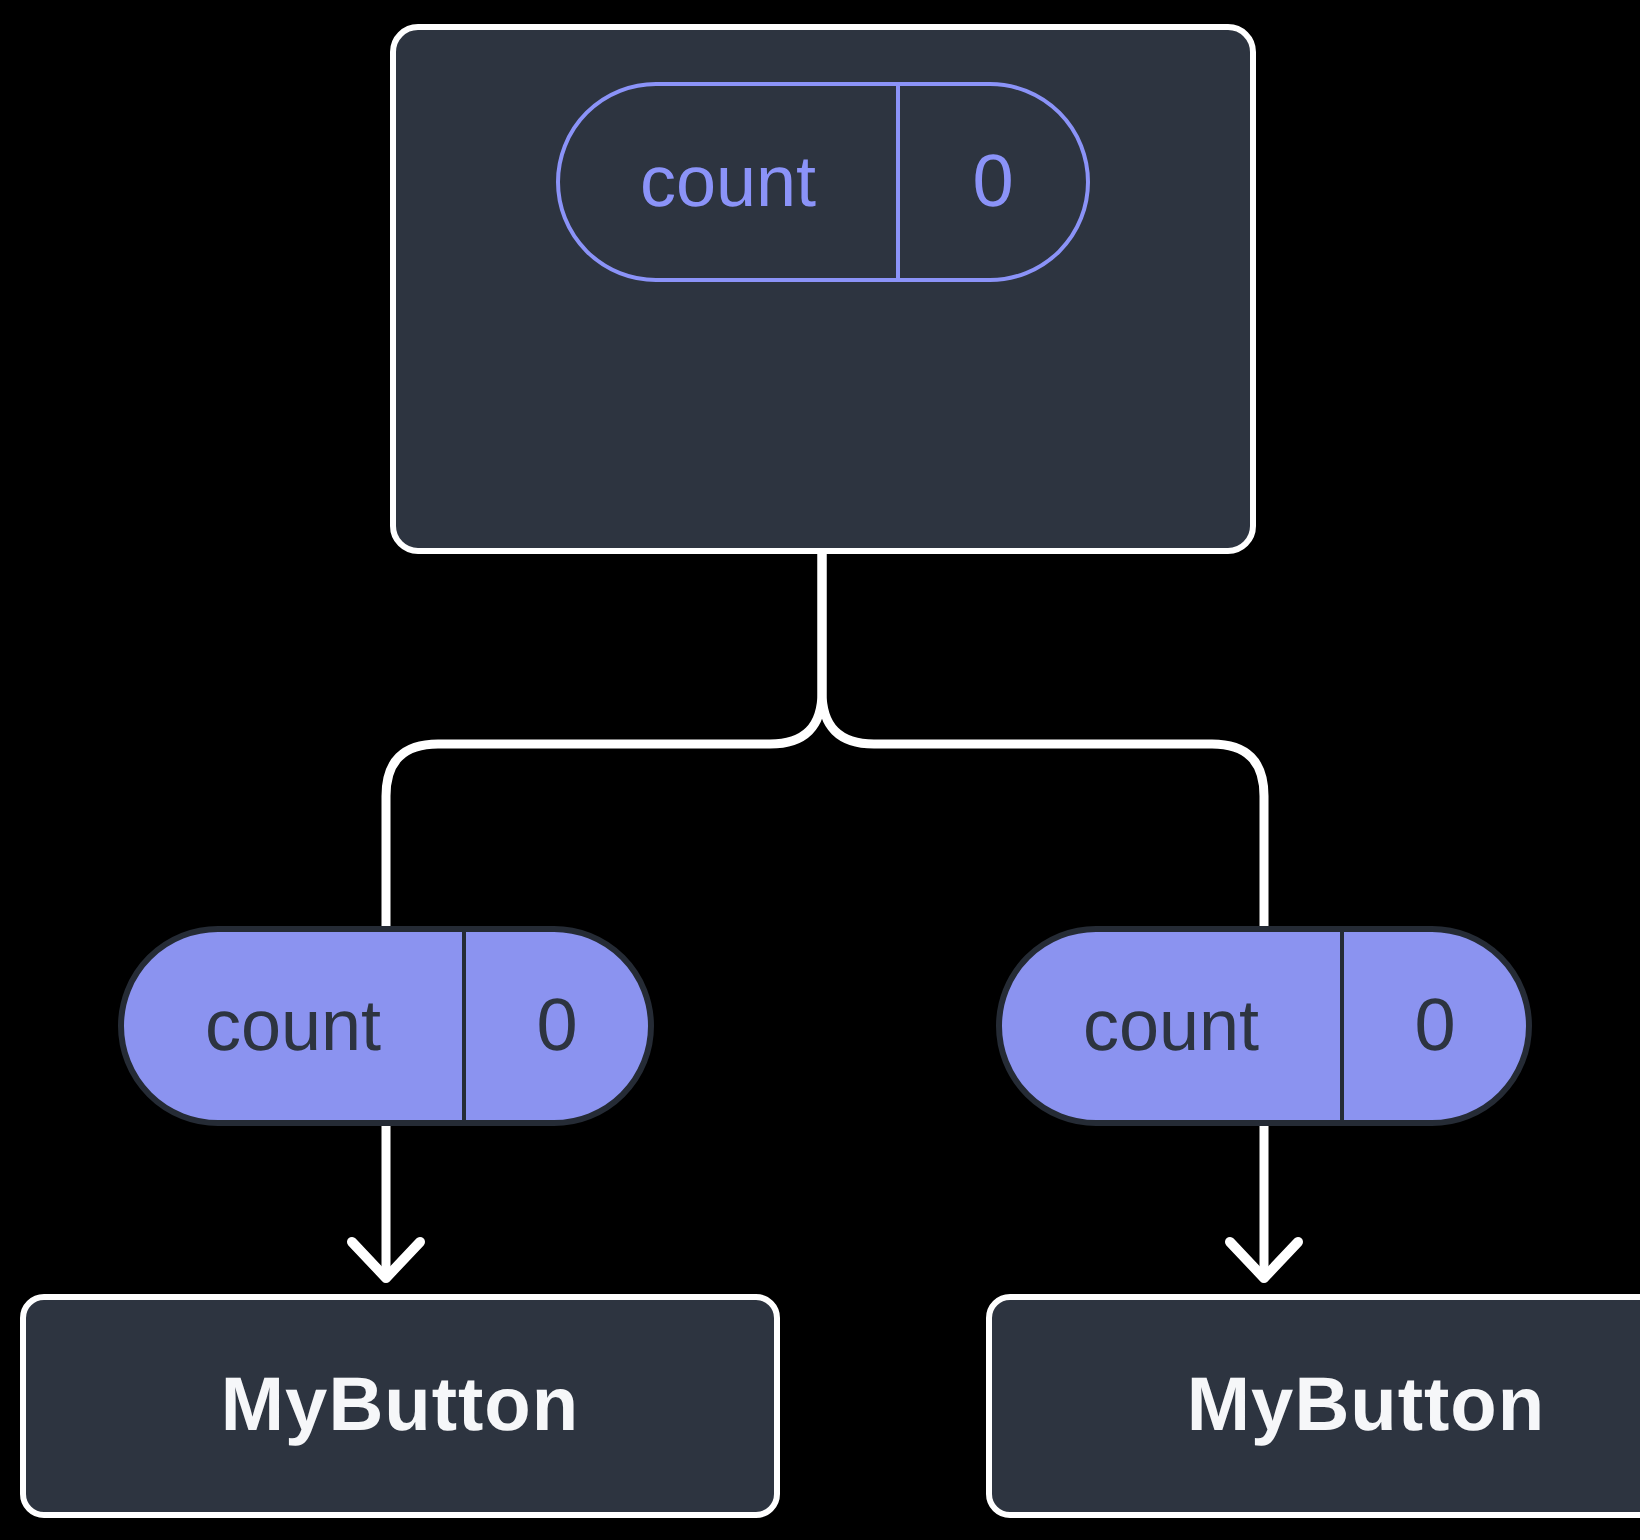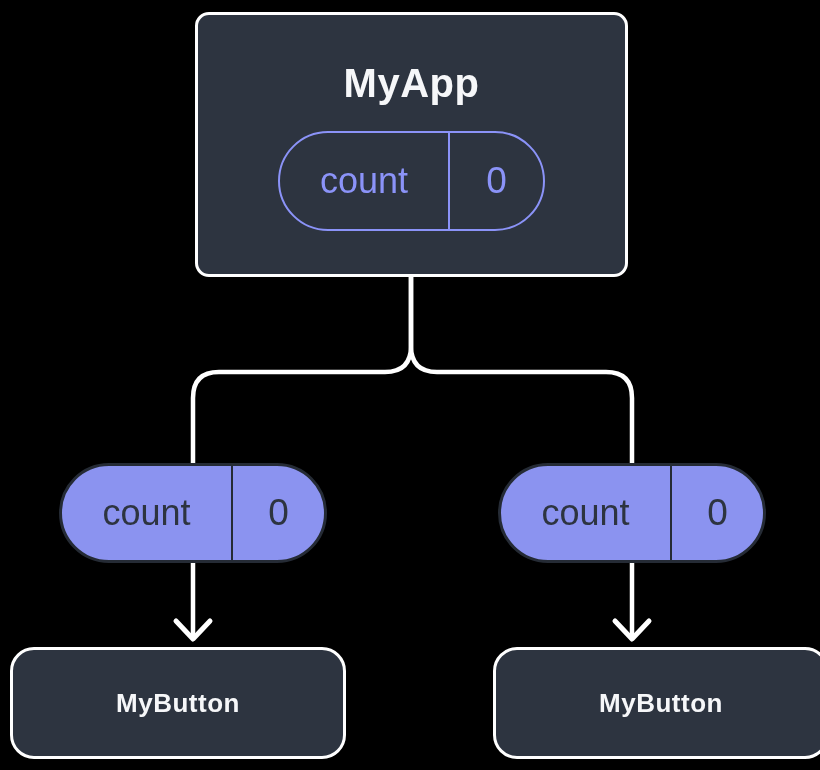--- a/index.html
+++ b/index.html
@@ -100,27 +100,27 @@
   .prop-pill .pill-value {
     flex: 1;
     display: flex; align-items: center; justify-content: center;
     font-size: 37px;
     font-weight: 500;
   }
 
   
   .button-card {
     position: absolute;
-    width: 336px; height: 112px;
+    width: 380px; height: 112px;
     background: var(--card_bg);
     border: 3px solid var(--card_border);
-    border-radius: 24px;
+    border-radius: 12px;
     display: flex; align-items: center; justify-content: center;
     color: var(--text_light);
-    font-size: 26px;
+    font-size: 38px;
     font-weight: 600;
     letter-spacing: 0.5px;
   }
   .button-card.left  { left: 10px;  top: 647px; }
   .button-card.right { left: 493px; top: 647px; }
 </style>
 </head>
 <body>
 
 <div class="canvas">
@@ -136,21 +136,20 @@
       <path class="arrow-head" d="M 176 621 L 193 639 L 210 621"></path>
     </g>
 
     <g>
       <path class="arrow-shaft" d="M 632 563 L 632 637"></path>
       <path class="arrow-head" d="M 615 621 L 632 639 L 649 621"></path>
     </g>
   </svg>
 
   <div class="app-card">
-    <div class="app-title">MyApp</div>
     <div class="state-pill">
       <span class="pill-name">count</span>
       <span class="pill-value">0</span>
     </div>
   </div>
 
   <div class="prop-pill left">
     <span class="pill-name">count</span>
     <span class="pill-value">0</span>
   </div>

